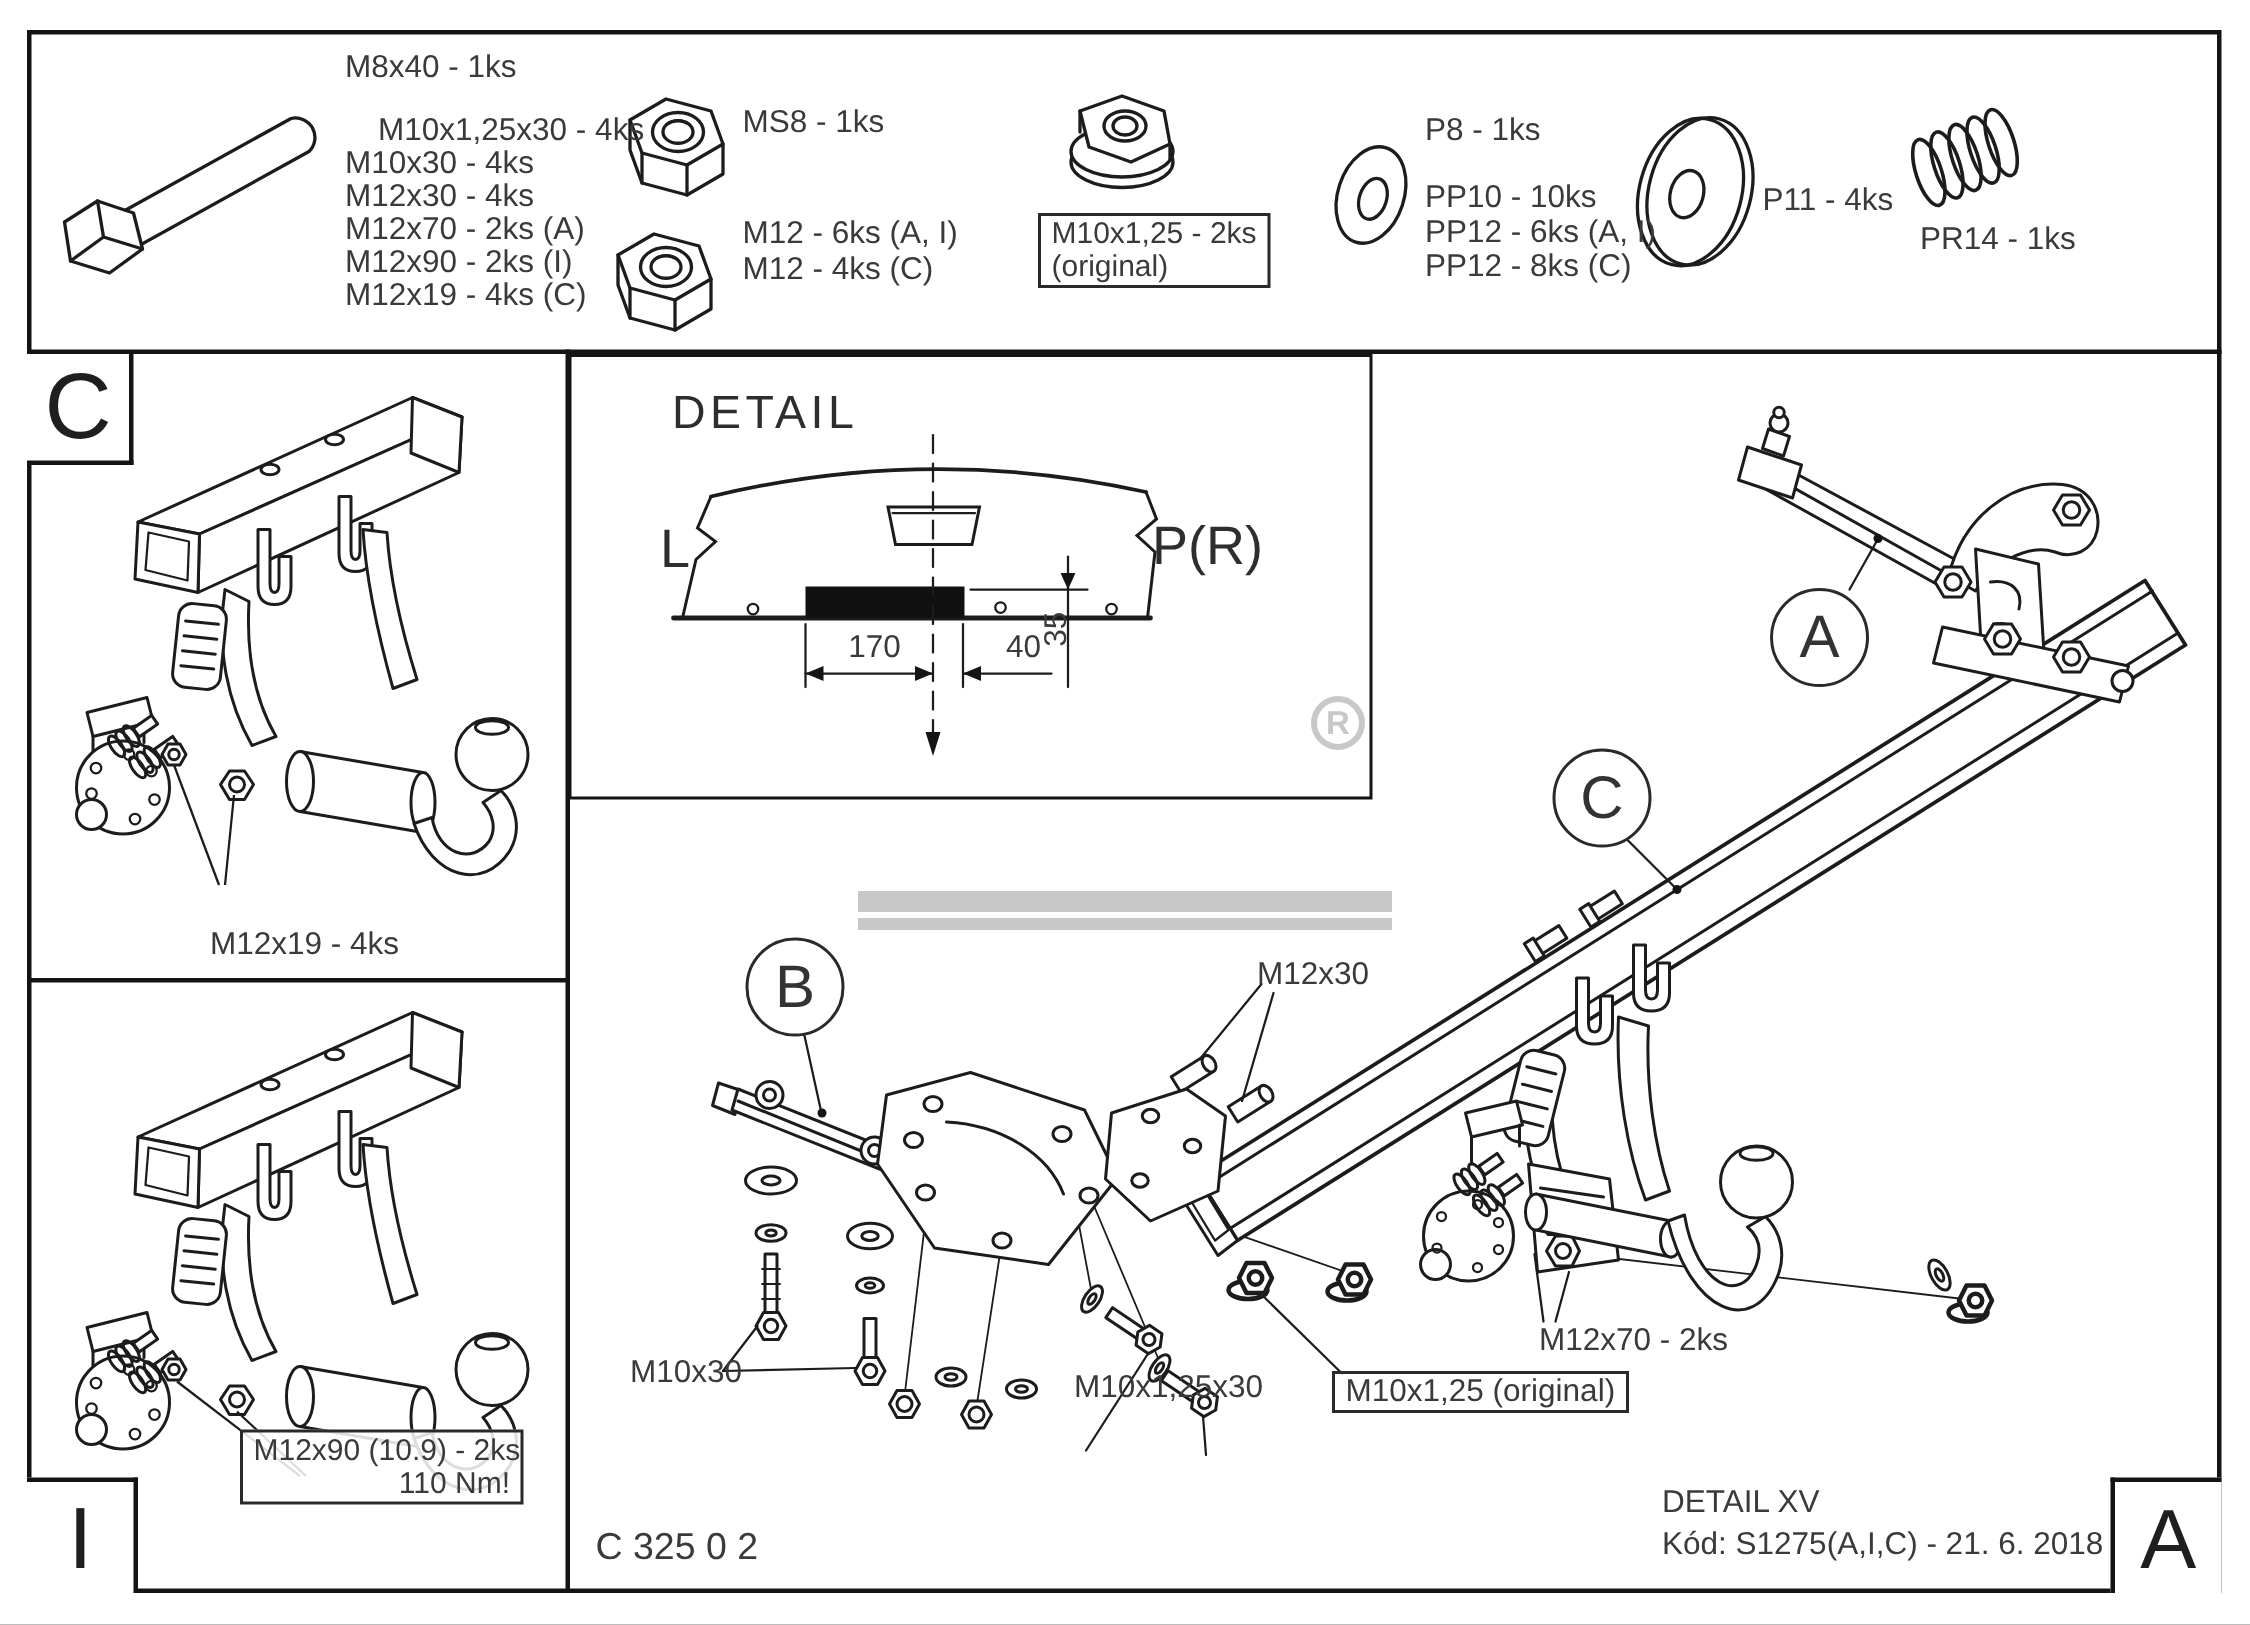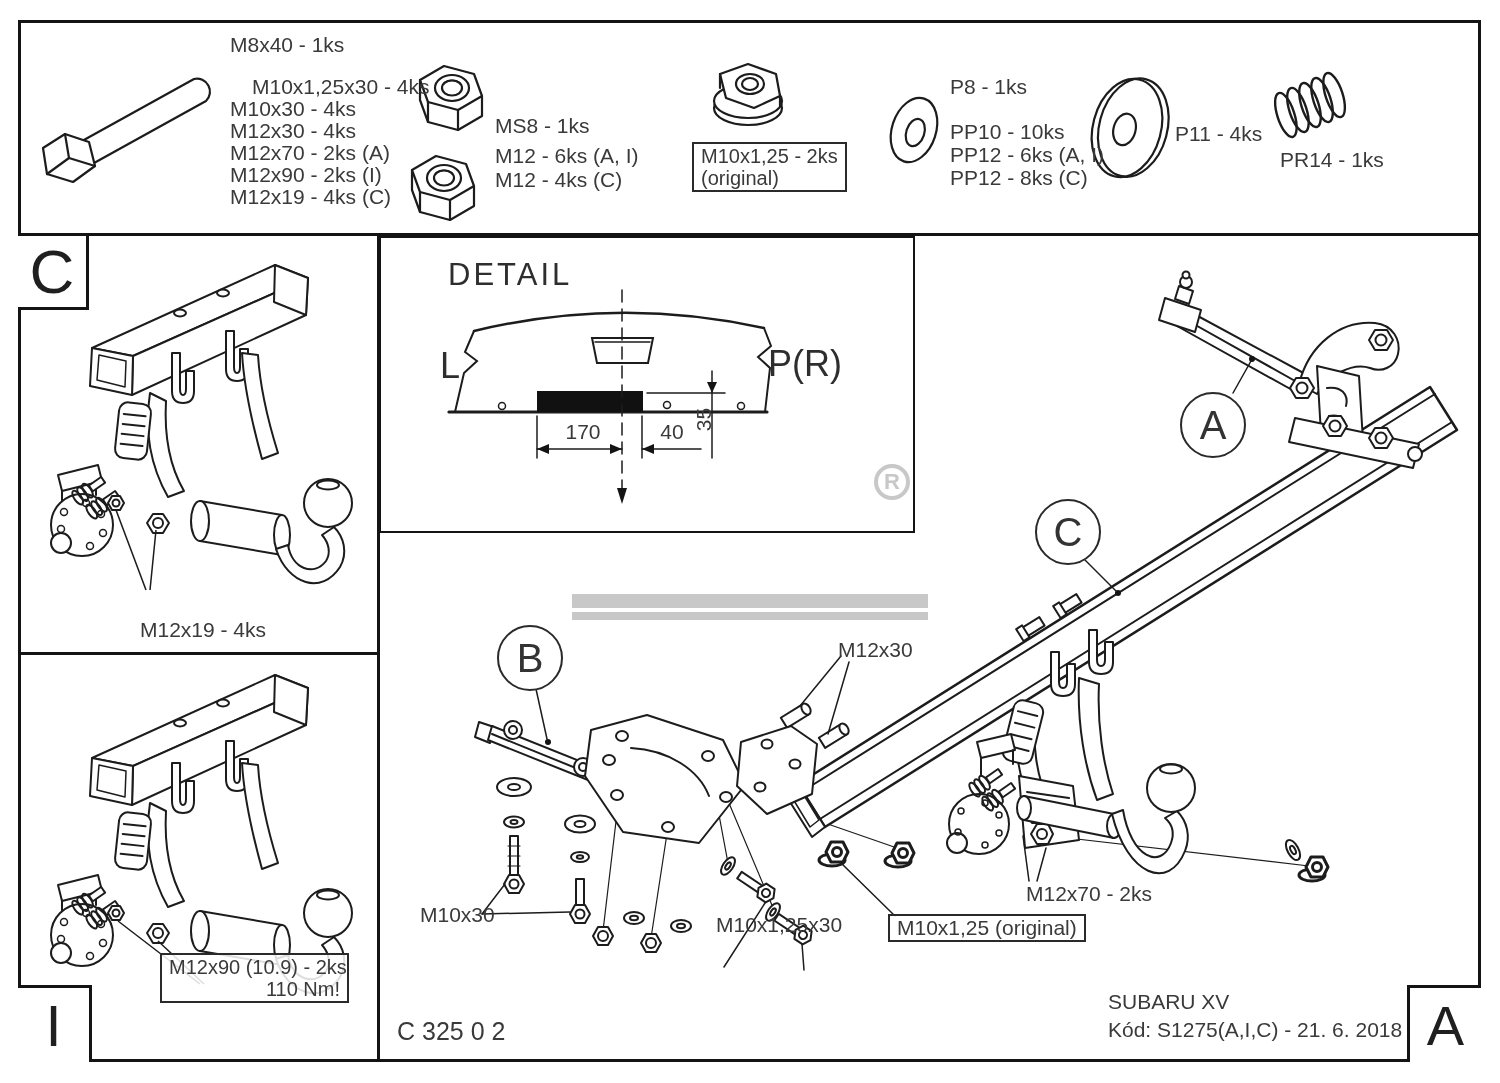--- a/index.html
+++ b/index.html
@@ -182,21 +182,21 @@
     </g>
   </svg>
 
   <div class="lbl" style="left:230px;top:33px;">M8x40 - 1ks</div>
   <div class="lbl" style="left:230px;top:75px;margin-left:22px;">M10x1,25x30 - 4ks</div>
   <div class="lbl" style="left:230px;top:97px;">M10x30 - 4ks</div>
   <div class="lbl" style="left:230px;top:119px;">M12x30 - 4ks</div>
   <div class="lbl" style="left:230px;top:141px;">M12x70 - 2ks (A)</div>
   <div class="lbl" style="left:230px;top:163px;">M12x90 - 2ks (I)</div>
   <div class="lbl" style="left:230px;top:185px;">M12x19 - 4ks (C)</div>
-  <div class="lbl" style="left:495px;top:70px;margin-top:44px;">MS8 - 1ks</div>
+  <div class="lbl" style="left:495px;top:70px;">MS8 - 1ks</div>
   <div class="lbl" style="left:495px;top:144px;">M12 - 6ks (A, I)</div>
   <div class="lbl" style="left:495px;top:168px;">M12 - 4ks (C)</div>
   <div class="lbl-box" style="left:692px;top:142px;">
     <div>M10x1,25 - 2ks</div>
     <div>(original)</div>
   </div>
   <div class="lbl" style="left:950px;top:75px;">P8 - 1ks</div>
   <div class="lbl" style="left:950px;top:120px;text-align:right;">PP10 - 10ks</div>
   <div class="lbl" style="left:950px;top:143px;">PP12 - 6ks (A, I)</div>
   <div class="lbl" style="left:950px;top:166px;">PP12 - 8ks (C)</div>
@@ -247,21 +247,21 @@
       <polygon points="263,213 275,208 275,218" fill="#141414" stroke="none"></polygon>
       <path d="M268,157 L346,157" stroke-width="1.5"></path>
       <path d="M333,135 L333,222" stroke-width="1.5"></path>
       <polygon points="333,157 328,146 338,146" fill="#141414" stroke="none"></polygon>
     </g>
   </svg>
   <div class="lbl" style="left:448px;top:258px;font-size:31px;letter-spacing:3px;color:#2e2e2e;">DETAIL</div>
   <div class="lbl" style="left:440px;top:346px;font-size:36px;color:#2e2e2e;">L</div>
   <div class="lbl" style="left:768px;top:344px;font-size:36px;color:#2e2e2e;">P(R)</div>
   <div class="lbl ctr" style="left:553px;top:420px;width:60px;">170</div>
-  <div class="lbl ctr" style="left:650px;top:420px;width:44px;">40</div>
+  <div class="lbl ctr" style="left:650px;top:420px;width:44px;text-align:right;">40</div>
   <div class="lbl ctr rot90" style="left:686px;top:408px;width:36px;">35</div>
 
   <svg class="drawsvg" style="left:379px;top:236px;" width="1102" height="826" viewBox="0 0 1102 826">
     <g stroke="#1c1c1c" stroke-width="2" fill="#fff" stroke-linejoin="round" stroke-linecap="round">
 
       <g stroke-width="1.2" fill="none">
         <path d="M420,578 L518,612"></path>
           <path d="M672,600 L930,630"></path>
         <path d="M329,520 L349,627"></path>
           <path d="M347,560 L395,674"></path>
@@ -485,16 +485,16 @@
   <div class="balloon" style="left:1180px;top:392px;">
       <span>A</span>
     </div>
   <div class="lbl" style="left:838px;top:638px;">M12x30</div>
   <div class="lbl" style="left:420px;top:903px;">M10x30</div>
   <div class="lbl" style="left:700px;top:913px;margin-left:16px;">M10x1,25x30</div>
   <div class="lbl-box" style="left:888px;top:914px;font-size:21px;">M10x1,25 (original)</div>
   <div class="lbl" style="left:1026px;top:882px;">M12x70 - 2ks</div>
 
   <div class="lbl" style="left:397px;top:1018px;font-size:25px;">C 325 0 2</div>
-  <div class="lbl" style="left:1108px;top:990px;">SUBARU XV</div>
+  <div class="lbl" style="left:1108px;top:990px;">DETAIL XV</div>
   <div class="lbl" style="left:1108px;top:1018px;">Kód: S1275(A,I,C) - 21. 6. 2018</div>
 
 </div>
 
 </body></html>

